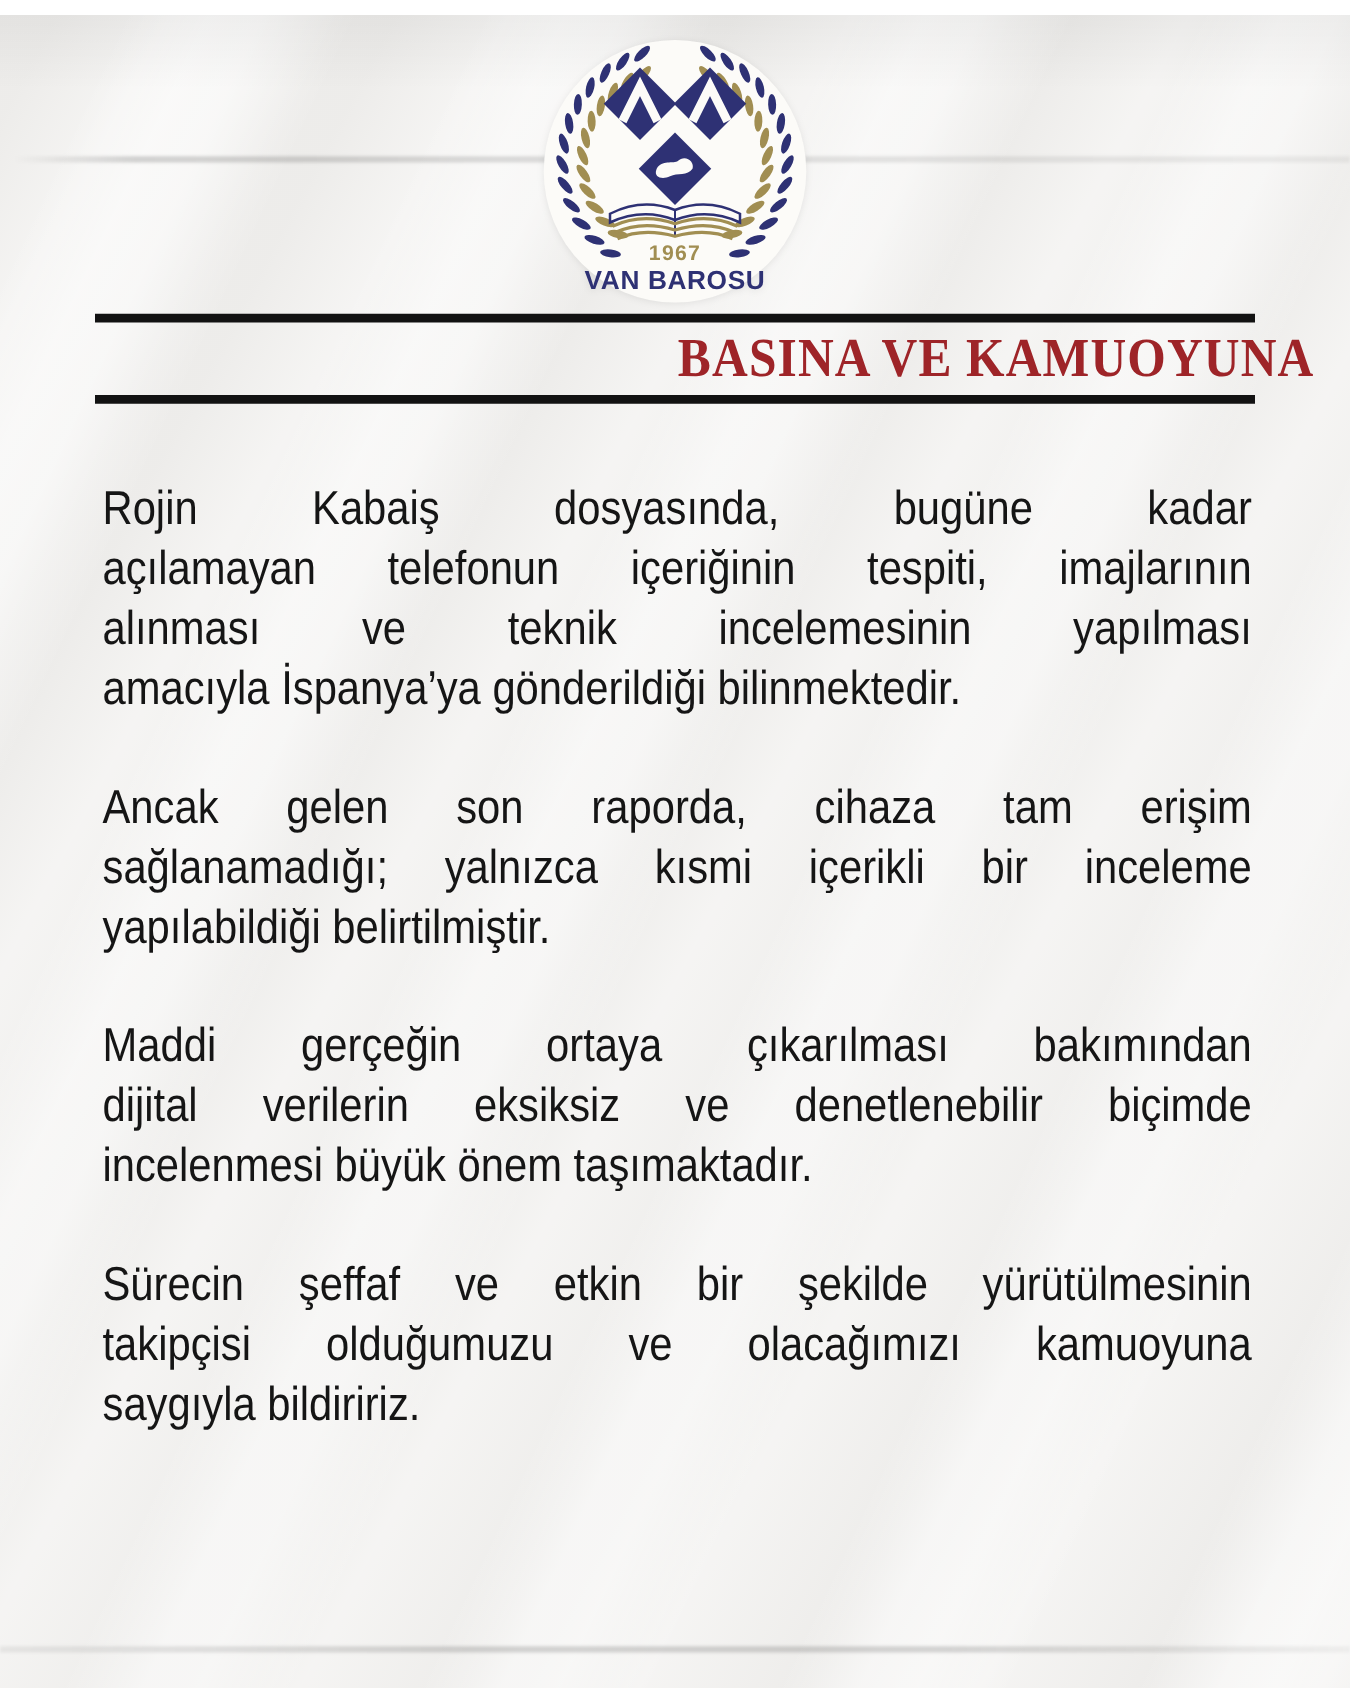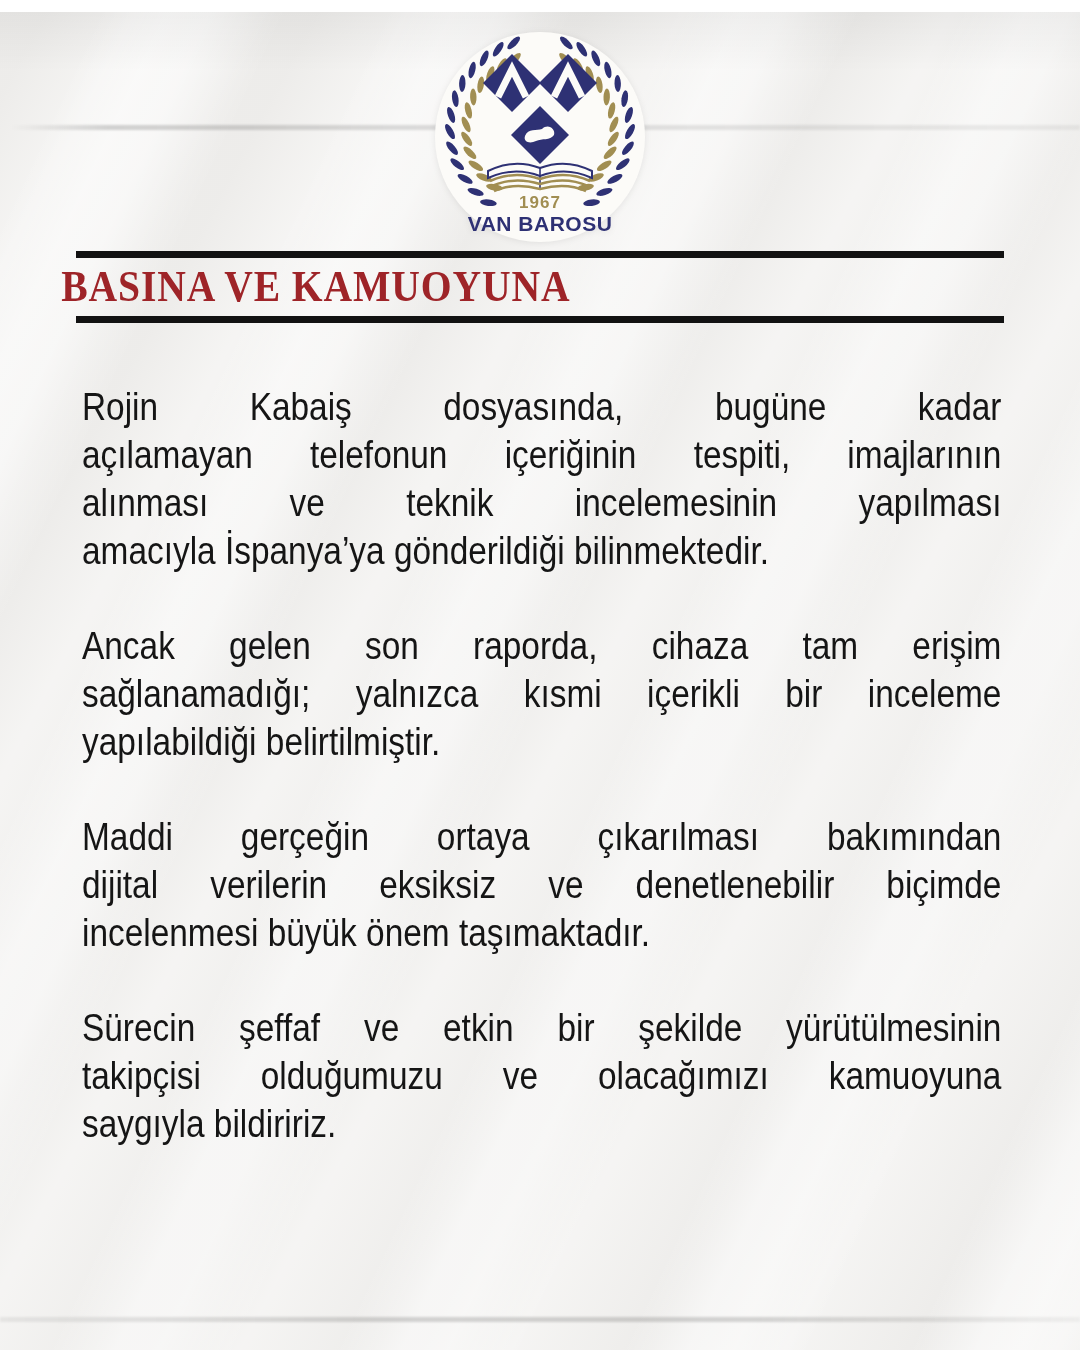--- a/index.html
+++ b/index.html
@@ -53,28 +53,27 @@
     letter-spacing:2px;
   }
   .title .tline{display:block;transform:scaleX(0.93);transform-origin:50% 50%;}
   .rule{
     width:928px;height:7px;
     margin:8px auto 0;
     background:#121212;
   }
   .subtitle{
     margin-top:6px;
-    text-align:left;
+    text-align:right;
     color:var(--red,#9e2428);
     font-family:"Liberation Serif","DejaVu Serif",serif;
     font-weight:bold;
     font-size:44px;
     line-height:46px;
     letter-spacing:1px;
-    padding-left:33px;
   }
   .subtitle .sline{display:inline-block;transform:scaleX(0.9);transform-origin:50% 50%;}
   .rule.second{margin-top:6px;}
   .body-wrap{
     margin:60px 0 0 82px;
     width:1046px;
     color:#151515;
   }
   .para{margin-bottom:47px;}
   .para .line{

